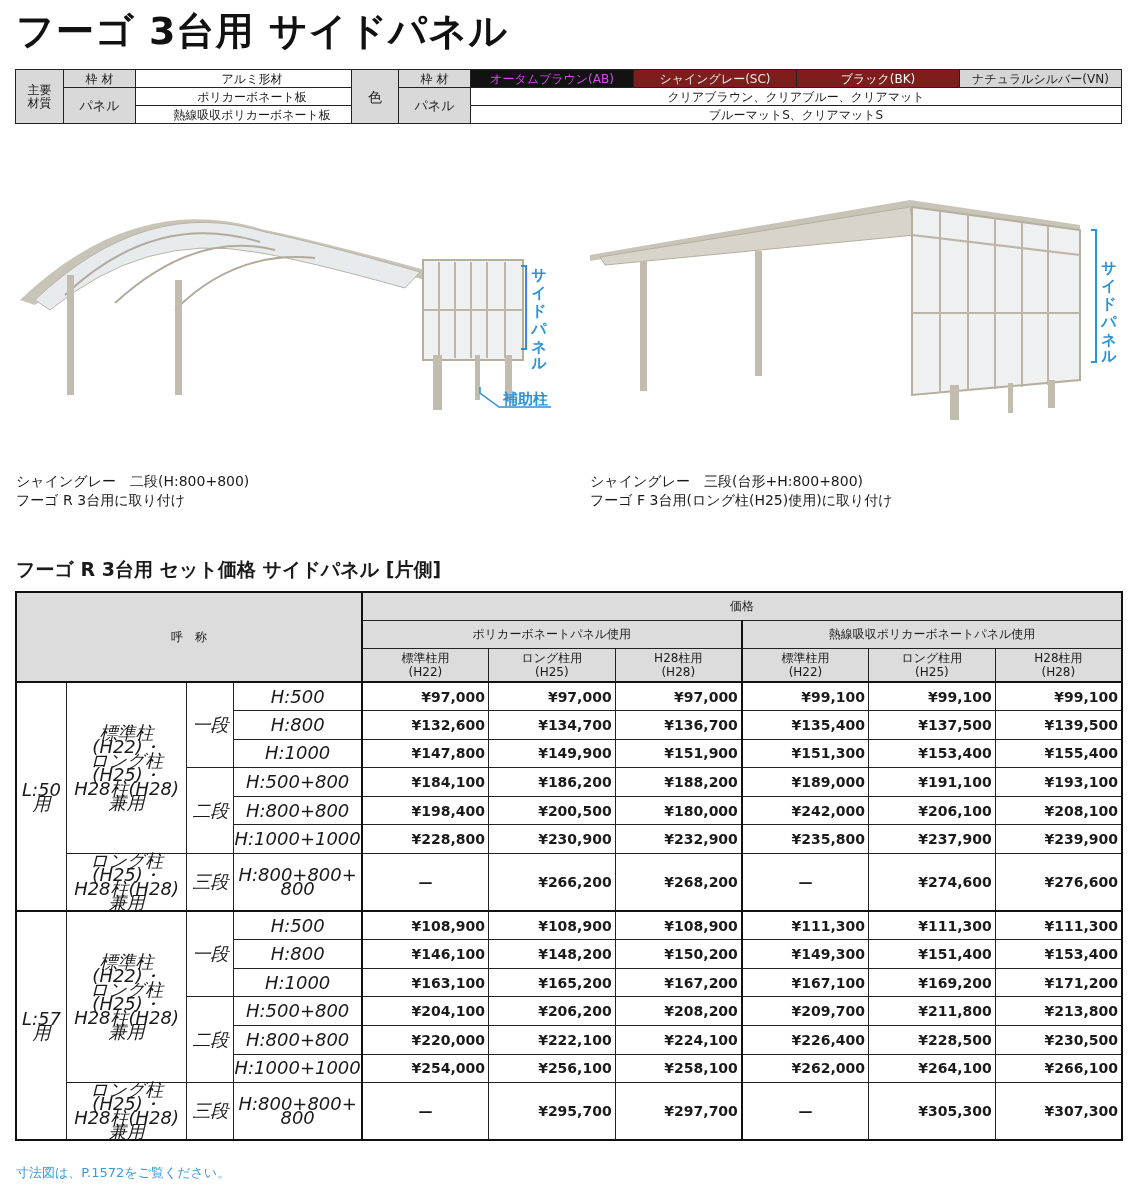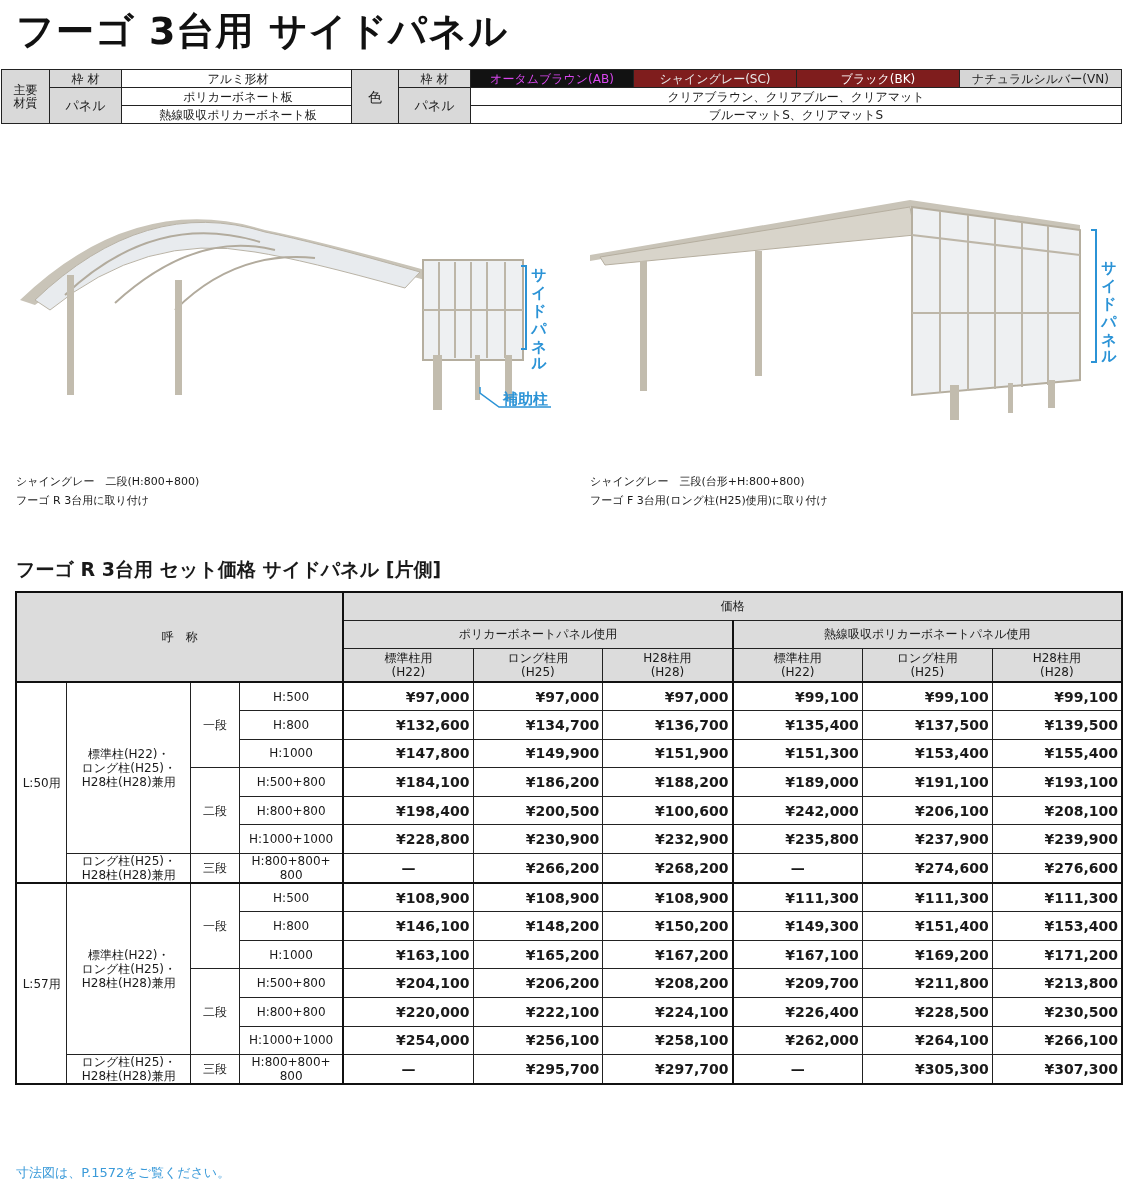--- a/index.html
+++ b/index.html
@@ -11,48 +11,48 @@
   .title {
     position: absolute; left: 16px; top: 6px;
     font-size: 38px; font-weight: bold; letter-spacing: 1px; color: #111; text-align: right;
   }
   table { border-collapse: collapse; }
   .spec {
     position: absolute; top: 69px; font-size: 12px;
   }
   .spec td { border: 1px solid #222; text-align: center; height: 18px; padding: 0 4px; line-height: 16px; }
   .spec .gray { background: #d9d9d9; }
-  .spec-left { left: 1px; width: 354px; }
+  .spec-left { left: 15px; width: 354px; }
   .spec-right { left: 351px; width: 771px; }
   .swatch-ab { background: #121212; color: #d946ef; }
   .swatch-sc { background: #7f1d1d; color: #e8e8e8; }
   .swatch-bk { background: #7f1d1d; color: #fff; }
   .swatch-vn { background: #d6d6d6; color: #222; }
 
   .photo { position: absolute; }
-  .caption { position: absolute; font-size: 11px; line-height: 19px; }
+  .caption { position: absolute; font-size: 14px; line-height: 19px; }
   .blue-label {
     position: absolute; color: #2b93d6; font-weight: bold; font-size: 15px;
     writing-mode: vertical-rl; letter-spacing: 1px;
   }
   .bracket { position: absolute; border: 2px solid #2b93d6; border-left: none; width: 6px; }
   .sub-label { position: absolute; color: #2b93d6; font-weight: bold; font-size: 15px; }
 
   .section-title {
     position: absolute; left: 16px; top: 557px; font-size: 19px; font-weight: bold;
   }
   .price {
     position: absolute; left: 15px; top: 591px; width: 1108px; font-size: 12px;
     border: 2px solid #111;
   }
   .price td, .price th { border: 1px solid #222; text-align: center; }
   .price th { background: #dcdcdc; font-weight: normal; font-size: 12px; line-height: 14px; margin-left: 40px; }
   .price td.val { text-align: right; font-weight: bold; font-size: 14px; padding-right: 3px; }
   .price td.dash { text-align: center; font-weight: bold; font-size: 14px; }
-  .price td.lbl { font-size: 12px; line-height: 14px; }
+  .price td.lbl { font-size: 18px; line-height: 14px; font-style: italic; }
   .price tr.r td { height: 28.6px; }
   .price .thick-left { border-left: 2px solid #111; }
   .price .thick-top td { border-top: 2px solid #111; }
 
   .notes { position: absolute; left: 16px; top: 1097px; font-size: 13px; line-height: 17px; }
   .link { position: absolute; left: 16px; top: 1164px; font-size: 13px; color: #3a9ad9; }
 </style>
 </head>
 <body>
 
@@ -260,21 +260,21 @@
         <td class="val">¥186,200</td>
         <td class="val">¥188,200</td>
         <td class="val thick-left">¥189,000</td>
         <td class="val">¥191,100</td>
         <td class="val">¥193,100</td>
       </tr>
       <tr class="r">
         <td class="lbl" style="white-space: pre-line;">H:800+800</td>
         <td class="val thick-left">¥198,400</td>
         <td class="val">¥200,500</td>
-        <td class="val">¥100,600</td>
+        <td class="val">¥180,000</td>
         <td class="val thick-left">¥242,000</td>
         <td class="val">¥206,100</td>
         <td class="val">¥208,100</td>
       </tr>
       <tr class="r">
         <td class="lbl" style="white-space: pre-line;">H:1000+1000</td>
         <td class="val thick-left">¥228,800</td>
         <td class="val">¥230,900</td>
         <td class="val">¥232,900</td>
         <td class="val thick-left">¥235,800</td>

